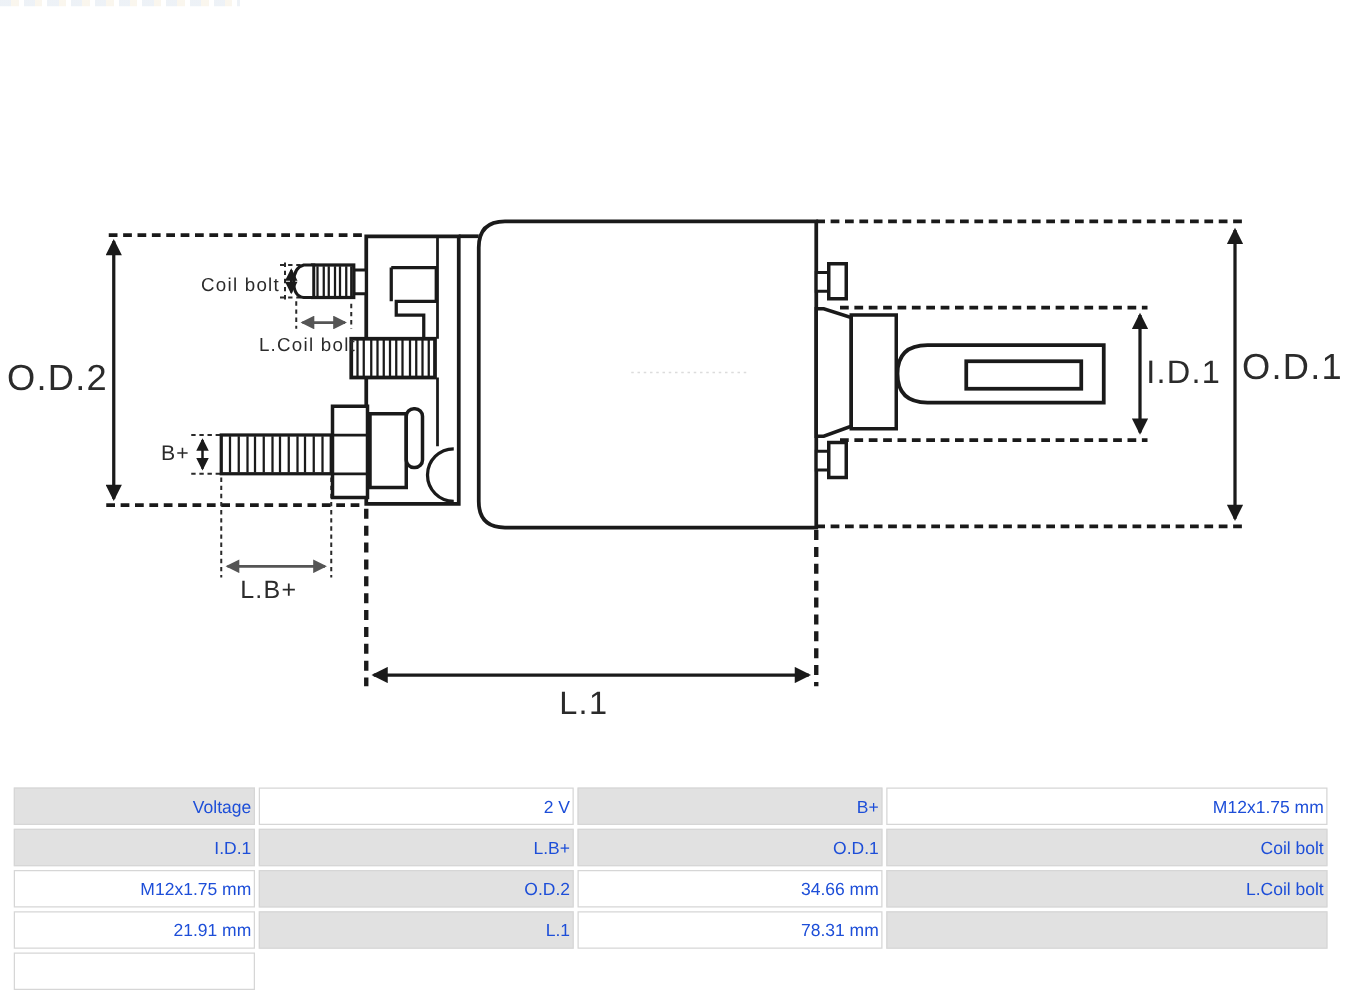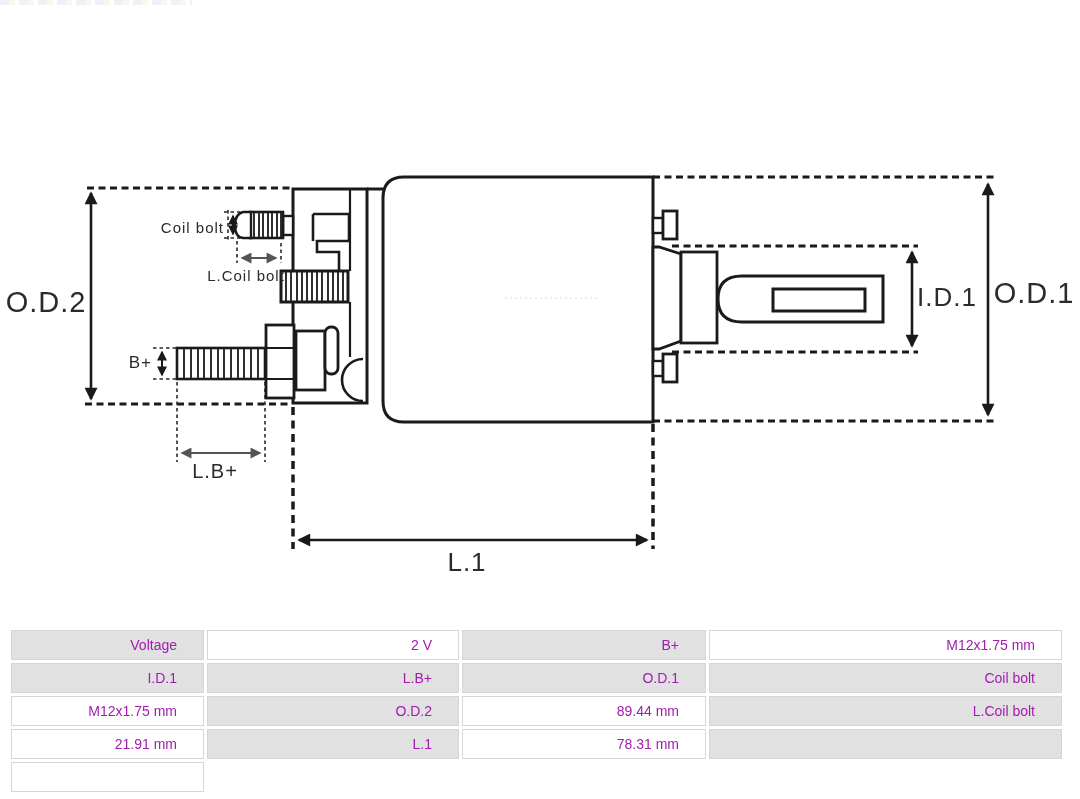--- a/index.html
+++ b/index.html
@@ -18,22 +18,22 @@
   }
   .spec-table{
     position:absolute;left:11px;top:630px;
     display:grid;
     grid-template-columns:193px 252px 244px 353px;
     grid-auto-rows:30px;
     gap:3px;
   }
   .cell{
     box-sizing:border-box;border:1px solid #d6d6d6;
-    font-size:14px;line-height:28px;color:#a21caf;
-    text-align:right;padding-right:26px;overflow:hidden;white-space:nowrap;
+    font-size:14px;line-height:28px;color:#1d4ed8;
+    text-align:right;padding-right:2px;overflow:hidden;white-space:nowrap;
   }
   .cell.label{background:#e1e1e1;}
   .cell.value{background:#ffffff;}
   .dim-label{fill:#2b2b2b;letter-spacing:1px;}
 </style>
 </head>
 <body>
 
 <div class="page">
 
@@ -154,21 +154,21 @@
     <div class="cell value">M12x1.75 mm</div>
 
     <div class="cell label">I.D.1</div>
     <div class="cell label">L.B+</div>
 
     <div class="cell label">O.D.1</div>
     <div class="cell label">Coil bolt</div>
     <div class="cell value">M12x1.75 mm</div>
 
     <div class="cell label">O.D.2</div>
-    <div class="cell value">89.44 mm</div>
+    <div class="cell value">34.66 mm</div>
     <div class="cell label">L.Coil bolt</div>
     <div class="cell value">21.91 mm</div>
 
     <div class="cell label">L.1</div>
     <div class="cell value">78.31 mm</div>
     <div class="cell label"></div>
     <div class="cell value"></div>
   </div>
 
 </div>

